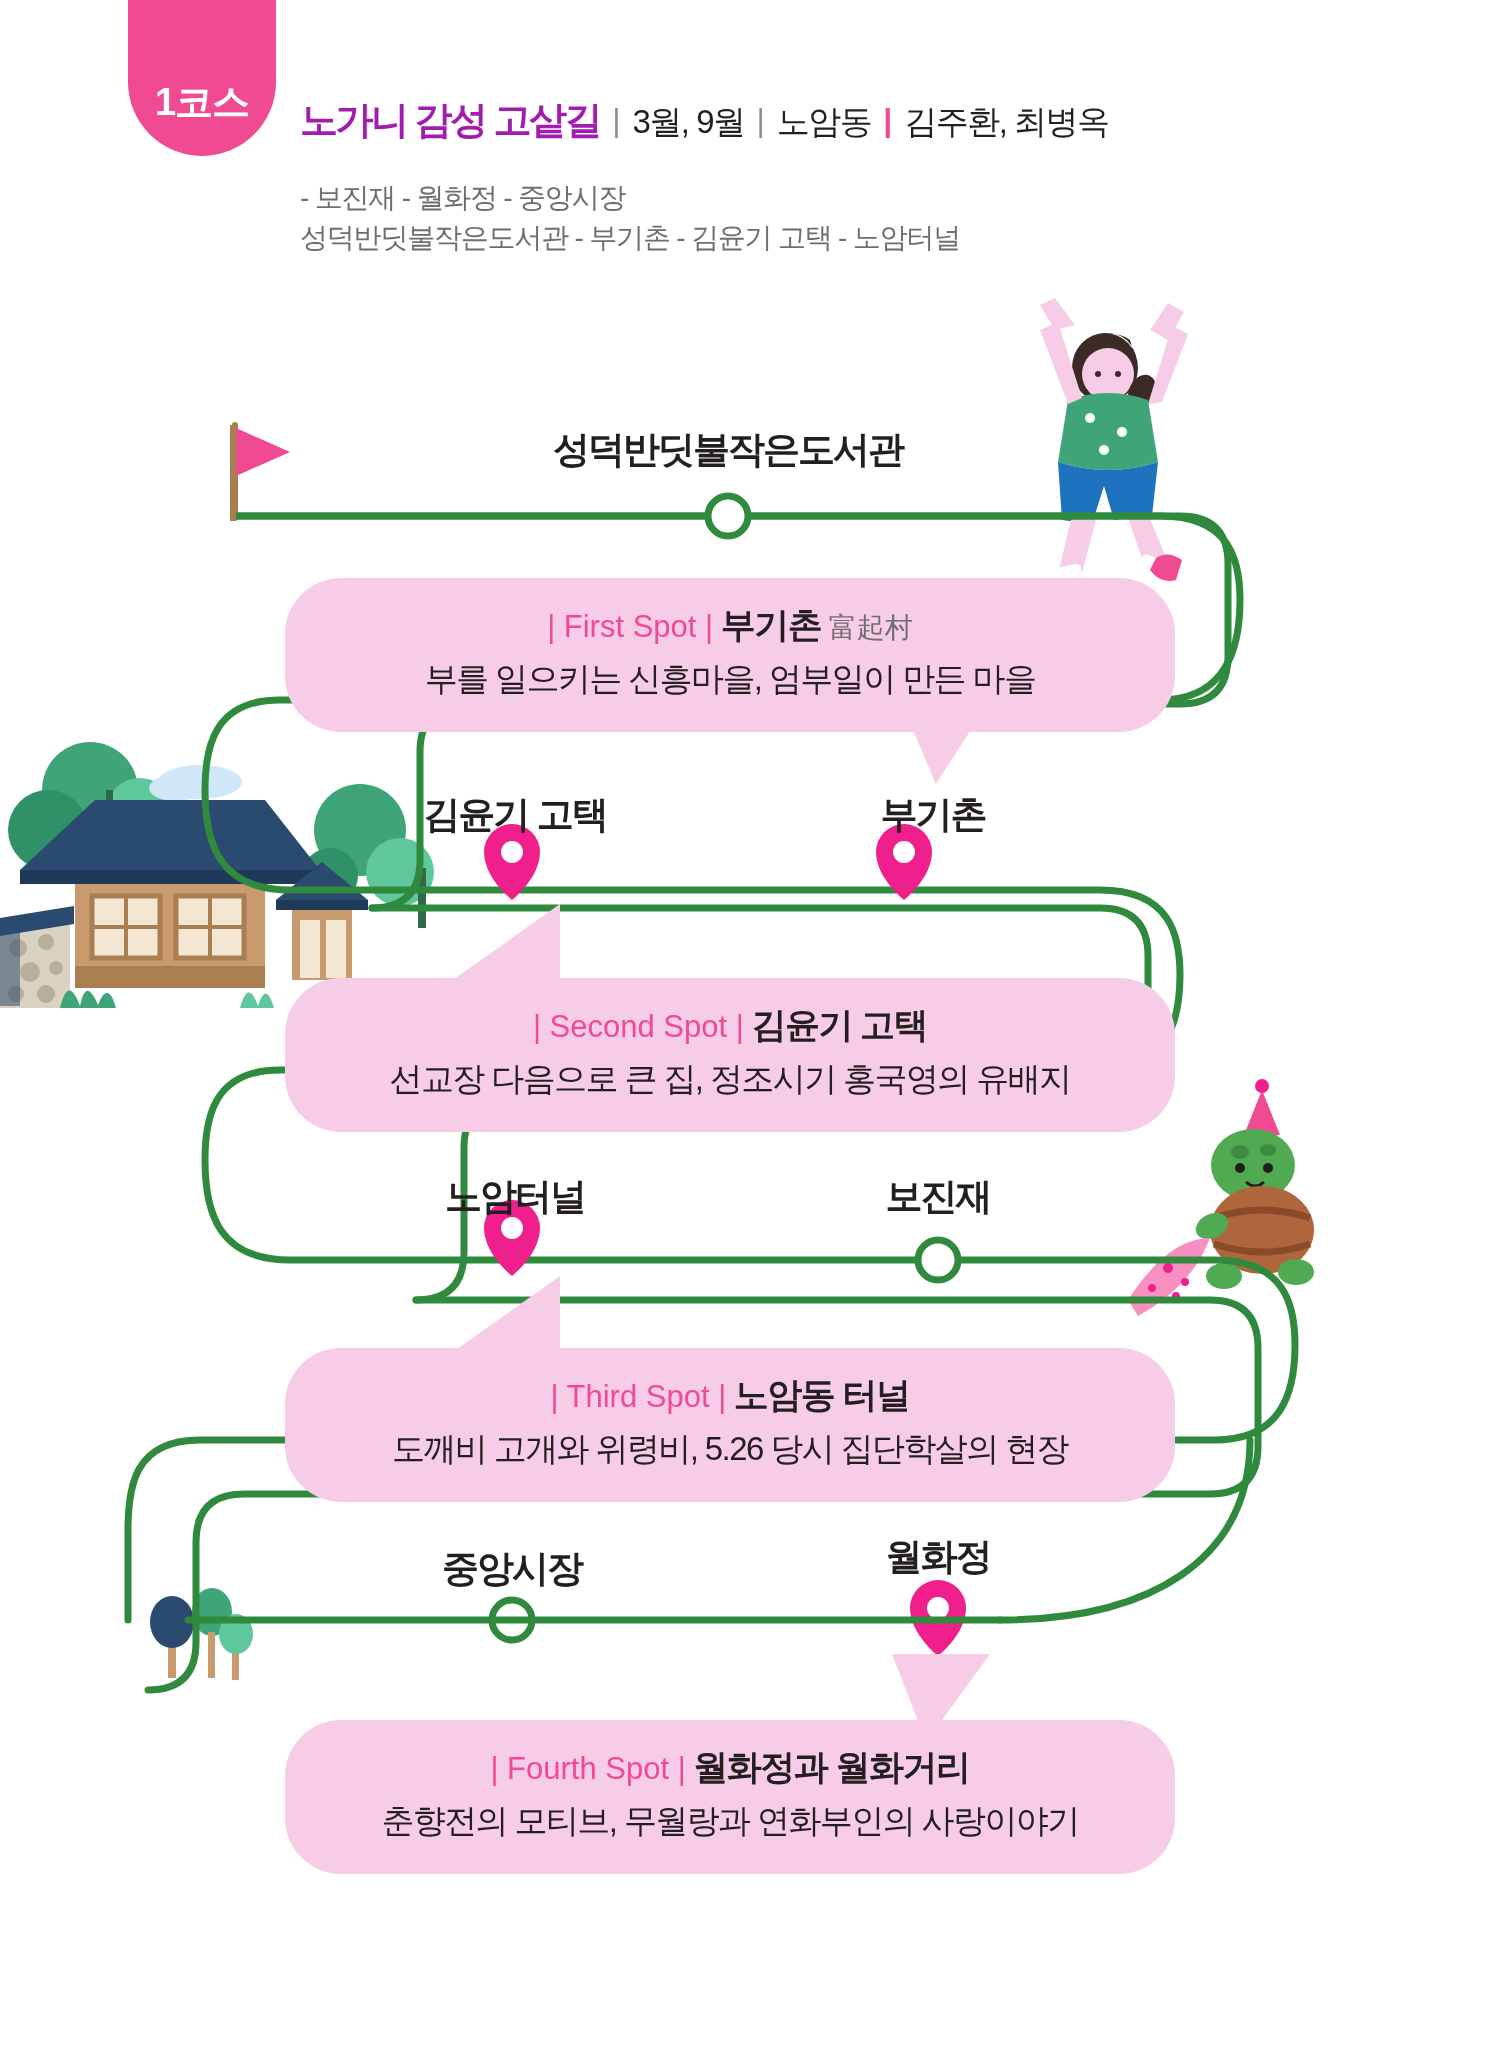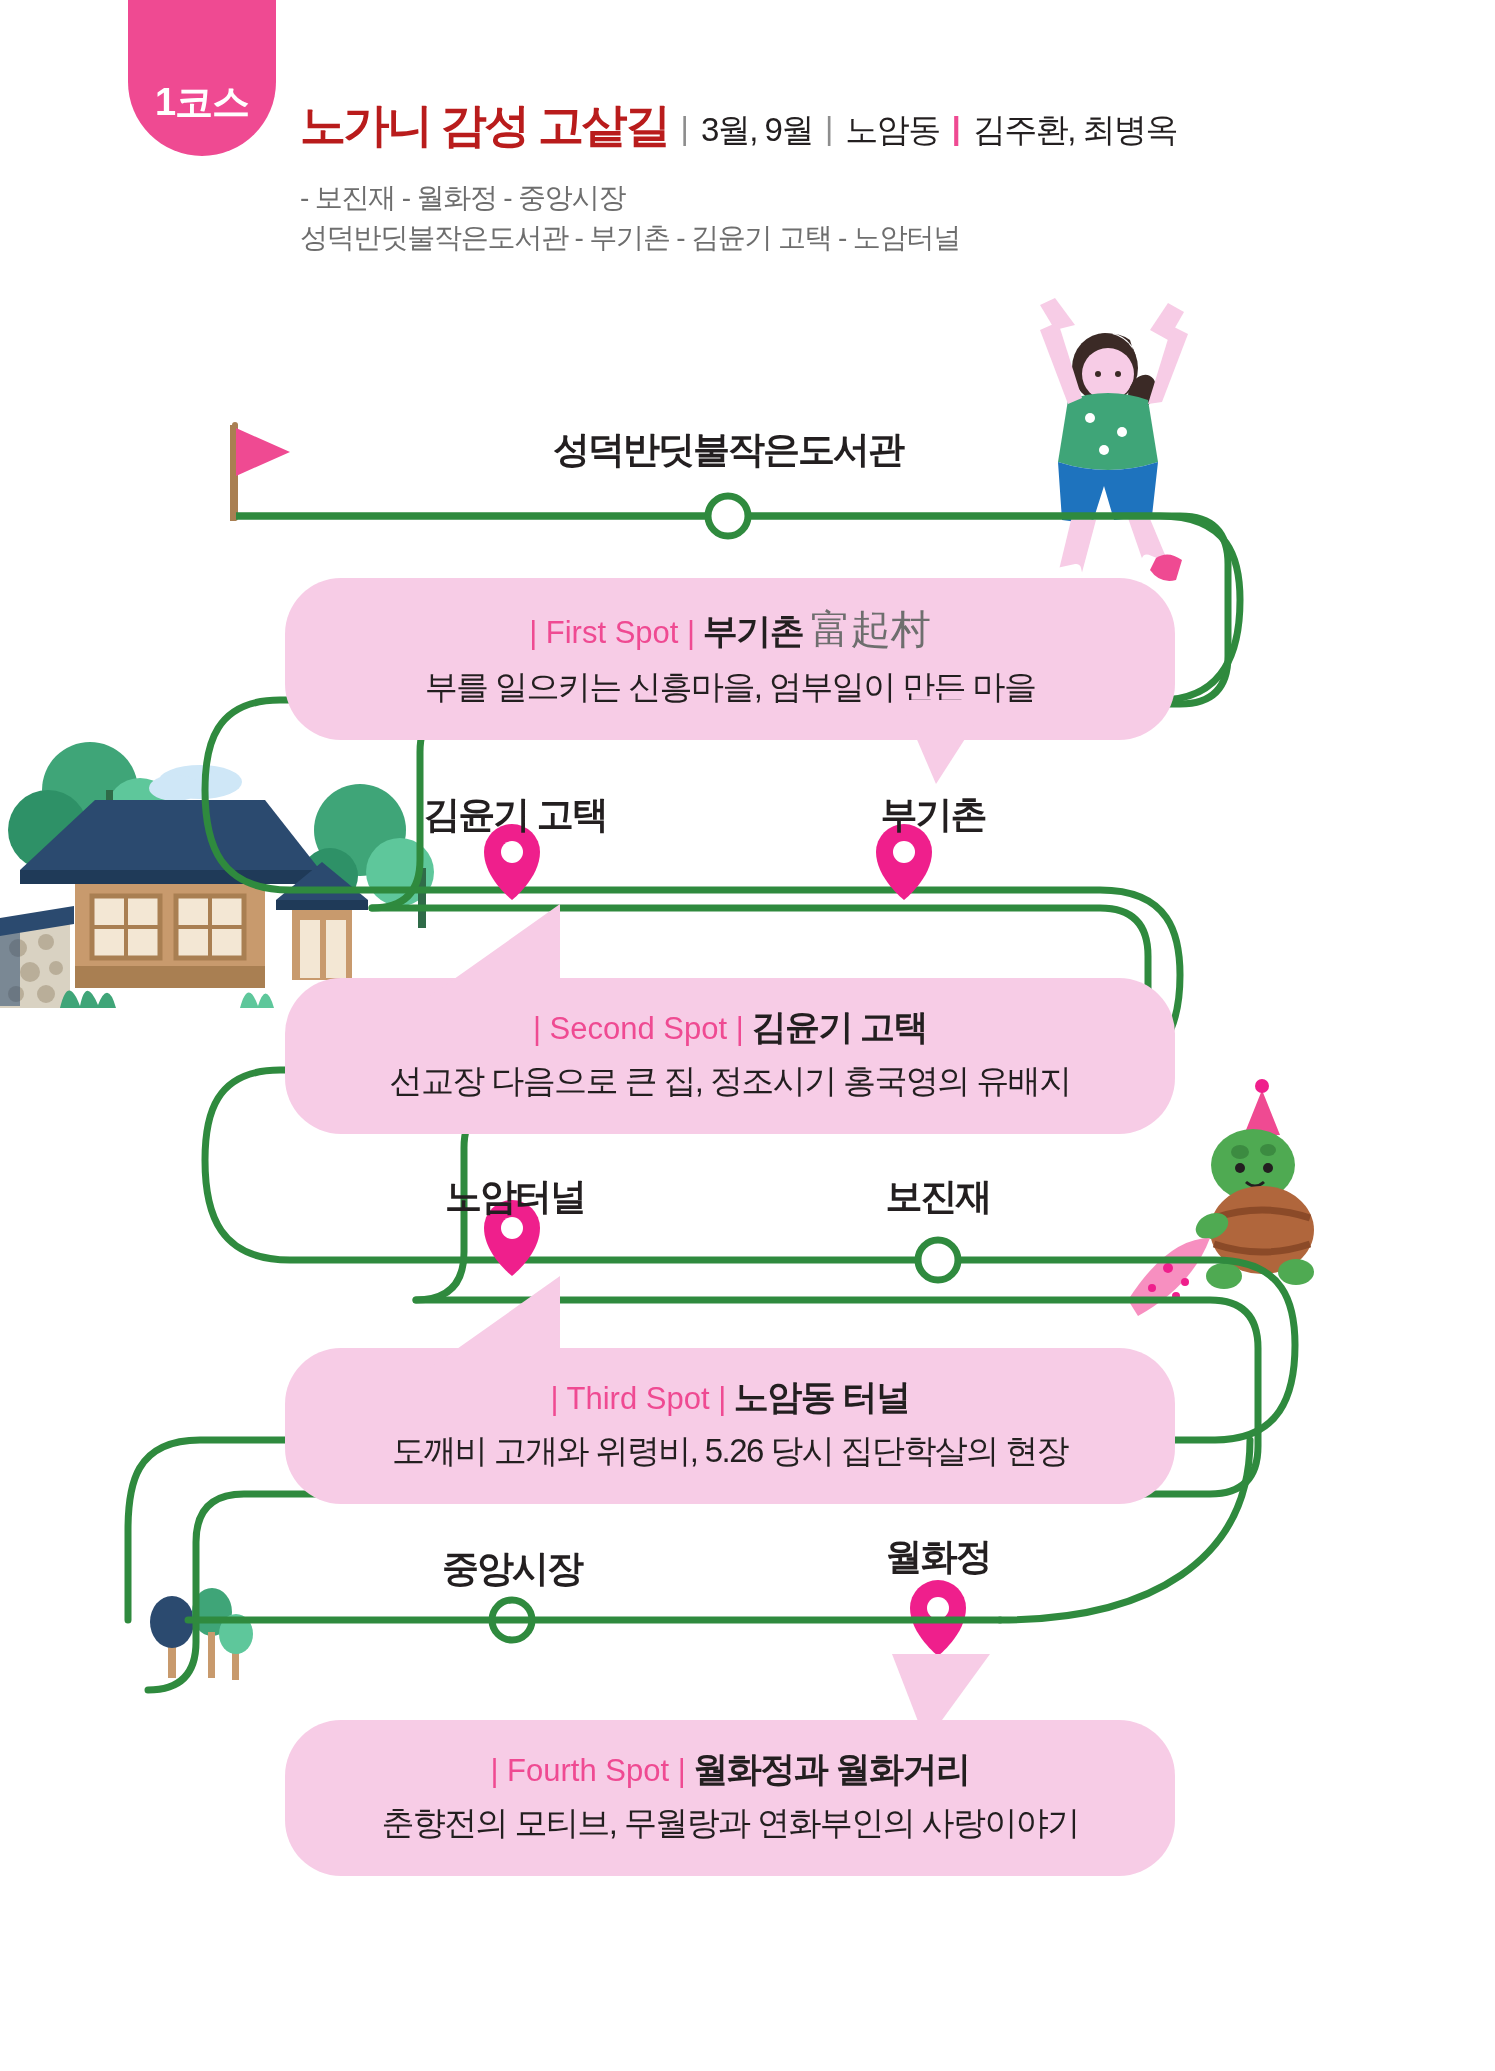--- a/index.html
+++ b/index.html
@@ -37,23 +37,23 @@
   }
 
   .title-row {
     position: absolute;
     left: 300px; top: 95px;
     display: flex;
     align-items: baseline;
     white-space: nowrap;
   }
   .title-main {
-    font-size: 46px;
+    font-size: 38px;
     font-weight: bold;
-    color: #b91c1c;
+    color: #a21caf;
     letter-spacing: -2.5px;
   }
   .sep {
     font-size: 32px;
     color: #8d8d8d;
     font-weight: 300;
     margin: 0 12px;
     position: relative;
     top: -2px;
   }
@@ -113,21 +113,21 @@
   }
   .bubble .spot-ko {
     color: #231f20;
     font-weight: bold;
     font-size: 35px;
     letter-spacing: -1.5px;
   }
   .bubble .spot-hanja {
     color: #6e6e6e;
     font-weight: normal;
-    font-size: 40px;
+    font-size: 28px;
     letter-spacing: 0px;
     font-family: "DejaVu Sans", sans-serif;
   }
   .bubble .line2 {
     font-size: 33px;
     color: #231f20;
     letter-spacing: -1.6px;
     white-space: nowrap;
     text-align: center;
   }

